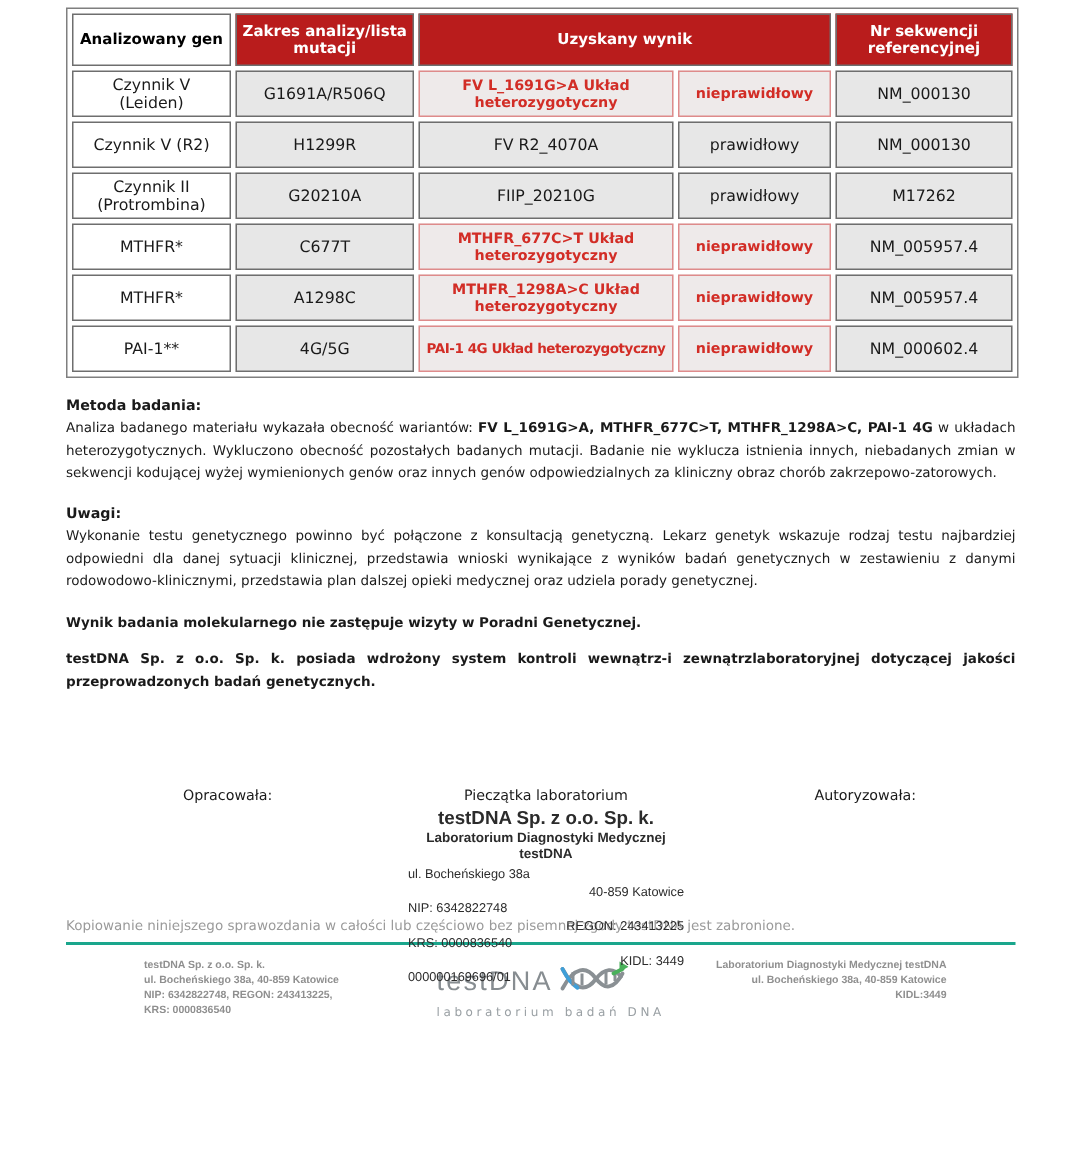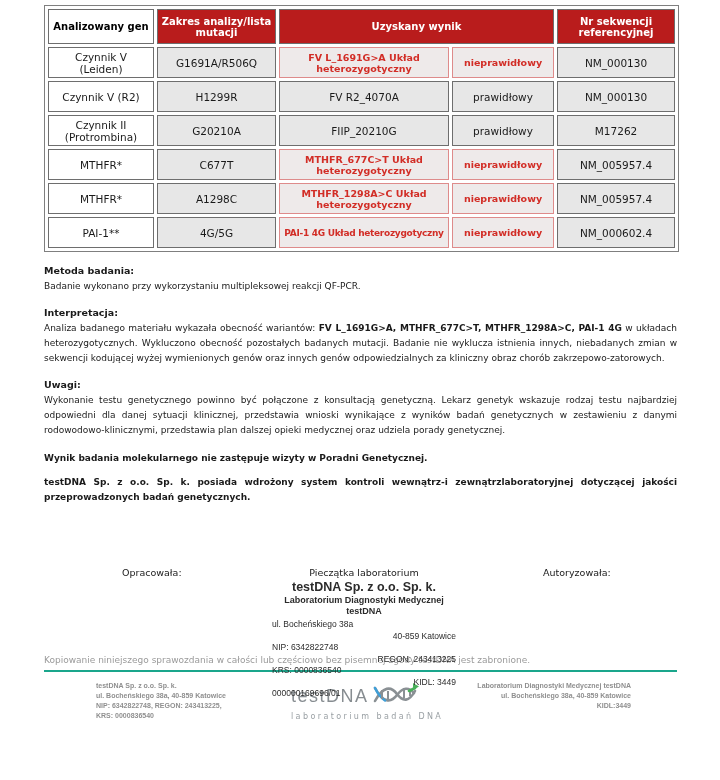--- a/index.html
+++ b/index.html
@@ -132,23 +132,21 @@
           <td class="">4G/5G</td>
           <td class="abn tight">PAI-1 4G Układ heterozygotyczny</td>
           <td class="abn">nieprawidłowy</td>
           <td class="">NM_000602.4</td>
         </tr>
       </tbody>
   </table>
 
 
   <p class="sec-label">Metoda badania:</p>
-  <p class="body-p">Badanie wykonano przy wykorzystaniu multipleksowej reakcji QF-PCR.</p>
-
-  <p class="sec-label">Interpretacja:</p>
+
   <p class="body-p just"><span>Analiza badanego materiału wykazała obecność wariantów: </span><b>FV L_1691G&gt;A, MTHFR_677C&gt;T, MTHFR_1298A&gt;C, PAI-1 4G</b><span> w układach heterozygotycznych. Wykluczono obecność pozostałych badanych mutacji. Badanie nie wyklucza istnienia innych, niebadanych zmian w sekwencji kodującej wyżej wymienionych genów oraz innych genów odpowiedzialnych za kliniczny obraz chorób zakrzepowo-zatorowych.</span></p>
 
   <p class="sec-label">Uwagi:</p>
   <p class="body-p just">Wykonanie testu genetycznego powinno być połączone z konsultacją genetyczną. Lekarz genetyk wskazuje rodzaj testu najbardziej odpowiedni dla danej sytuacji klinicznej, przedstawia wnioski wynikające z wyników badań genetycznych w zestawieniu z danymi rodowodowo-klinicznymi, przedstawia plan dalszej opieki medycznej oraz udziela porady genetycznej.</p>
 
   <p class="body-p bold-p disclaimer">Wynik badania molekularnego nie zastępuje wizyty w Poradni Genetycznej.</p>
   <p class="body-p bold-p just quality">testDNA Sp. z o.o. Sp. k. posiada wdrożony system kontroli wewnątrz-i zewnątrzlaboratoryjnej dotyczącej jakości przeprowadzonych badań genetycznych.</p>
 
   <div class="sig-row">
     <span class="sig-prepared">Opracowała:</span>

